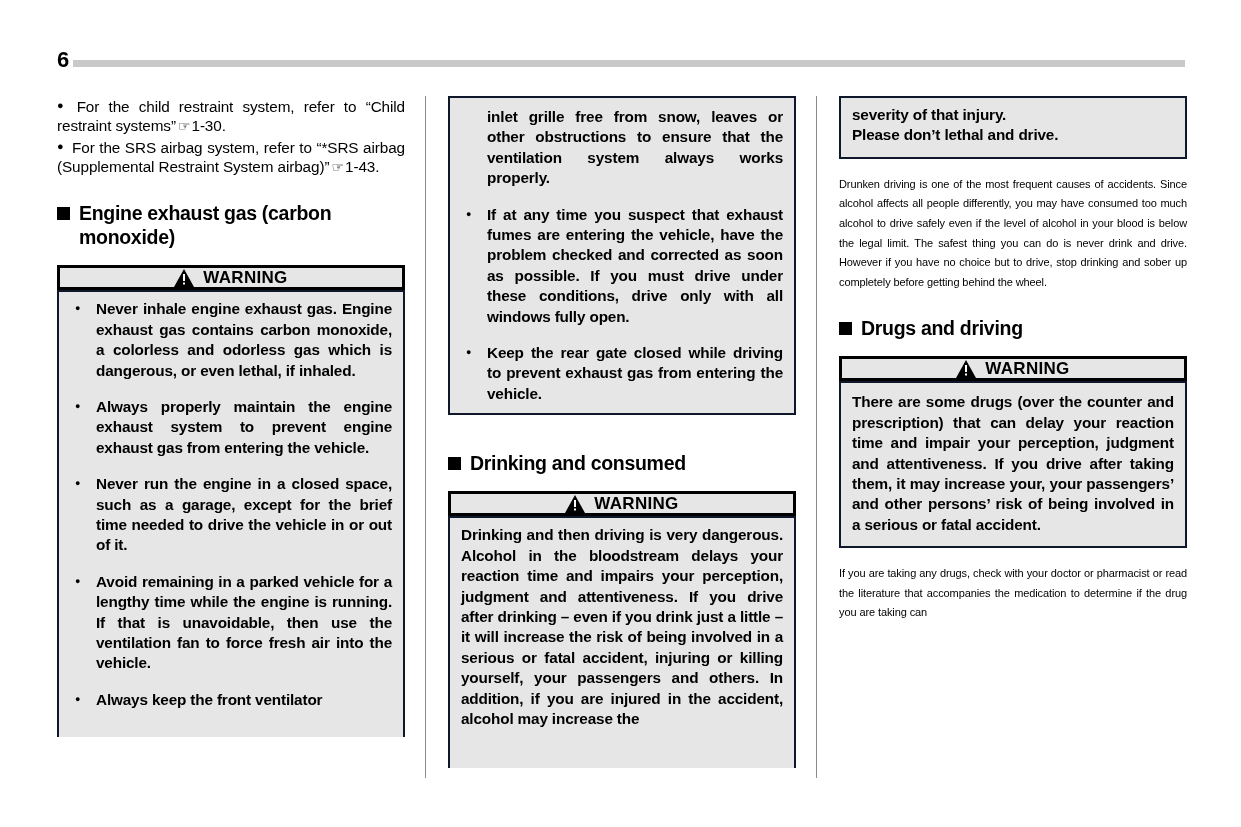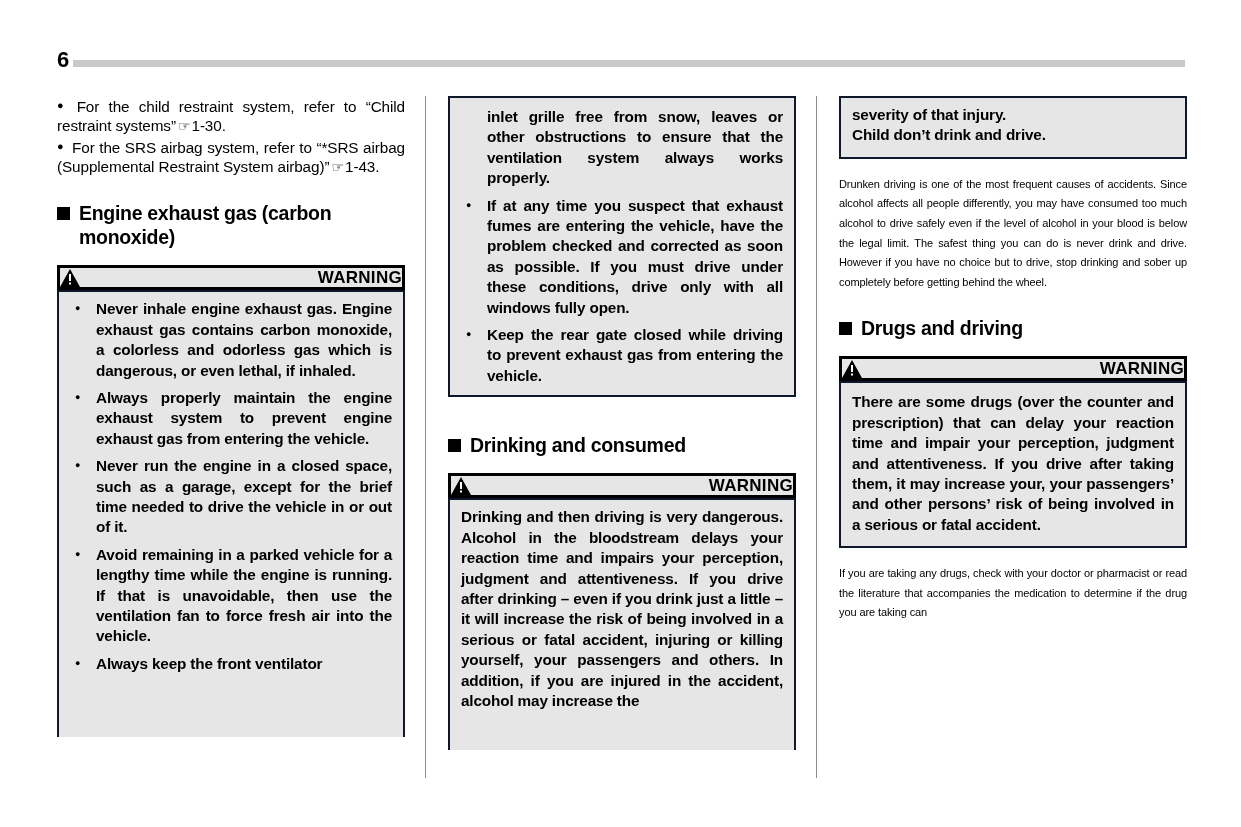--- a/index.html
+++ b/index.html
@@ -121,21 +121,21 @@
   }
   .section-heading .htext { flex: 1 1 auto; }
 
   
   .warning-header {
     border: 3px solid #000;
     background: #e6e6e6;
     height: 25px;
     display: flex;
     align-items: center;
-    justify-content: space-between;
+    justify-content: center;
     box-sizing: border-box;
   }
   .warning-header .wtri {
     margin-right: 9px;
     display: block;
   }
   .warning-header .wlabel {
     font-size: 17px;
     font-weight: bold;
     letter-spacing: 0.3px;
@@ -157,21 +157,21 @@
   }
   .warning-body li {
     font-size: 15.3px;
     font-weight: bold;
     line-height: 20.4px;
     text-align: justify;
     letter-spacing: -0.15px;
     padding-left: 26px;
     position: relative;
   }
-  .warning-body li + li { margin-top: 7px; }
+  .warning-body li + li { margin-top: 16px; }
   .warning-body li::before {
     content: "\25CF";
     position: absolute;
     left: 5px;
     top: -1px;
     font-size: 9px;
     line-height: 21px;
   }
   .warning-body li.nobullet { padding-left: 26px; }
   .warning-body li.nobullet::before { content: ""; }
@@ -276,21 +276,21 @@
       </div>
 
     </div>
 
     <div class="col-divider"></div>
 
     <div class="col">
 
       <div class="warning-body" style="padding-bottom:11px;">
         <p class="wpara nojust">severity of that injury.</p>
-        <p class="wpara nojust">Child don’t drink and drive.</p>
+        <p class="wpara nojust">Please don’t lethal and drive.</p>
       </div>
 
       <div class="spacer-16"></div>
 
       <p class="body-text">Drunken driving is one of the most frequent causes of accidents. Since alcohol affects all people differently, you may have consumed too much alcohol to drive safely even if the level of alcohol in your blood is below the legal limit. The safest thing you can do is never drink and drive. However if you have no choice but to drive, stop drinking and sober up completely before getting behind the wheel.</p>
 
       <div class="spacer-24"></div>
 
       <div class="section-heading">
         <span class="sq-bullet"></span>

